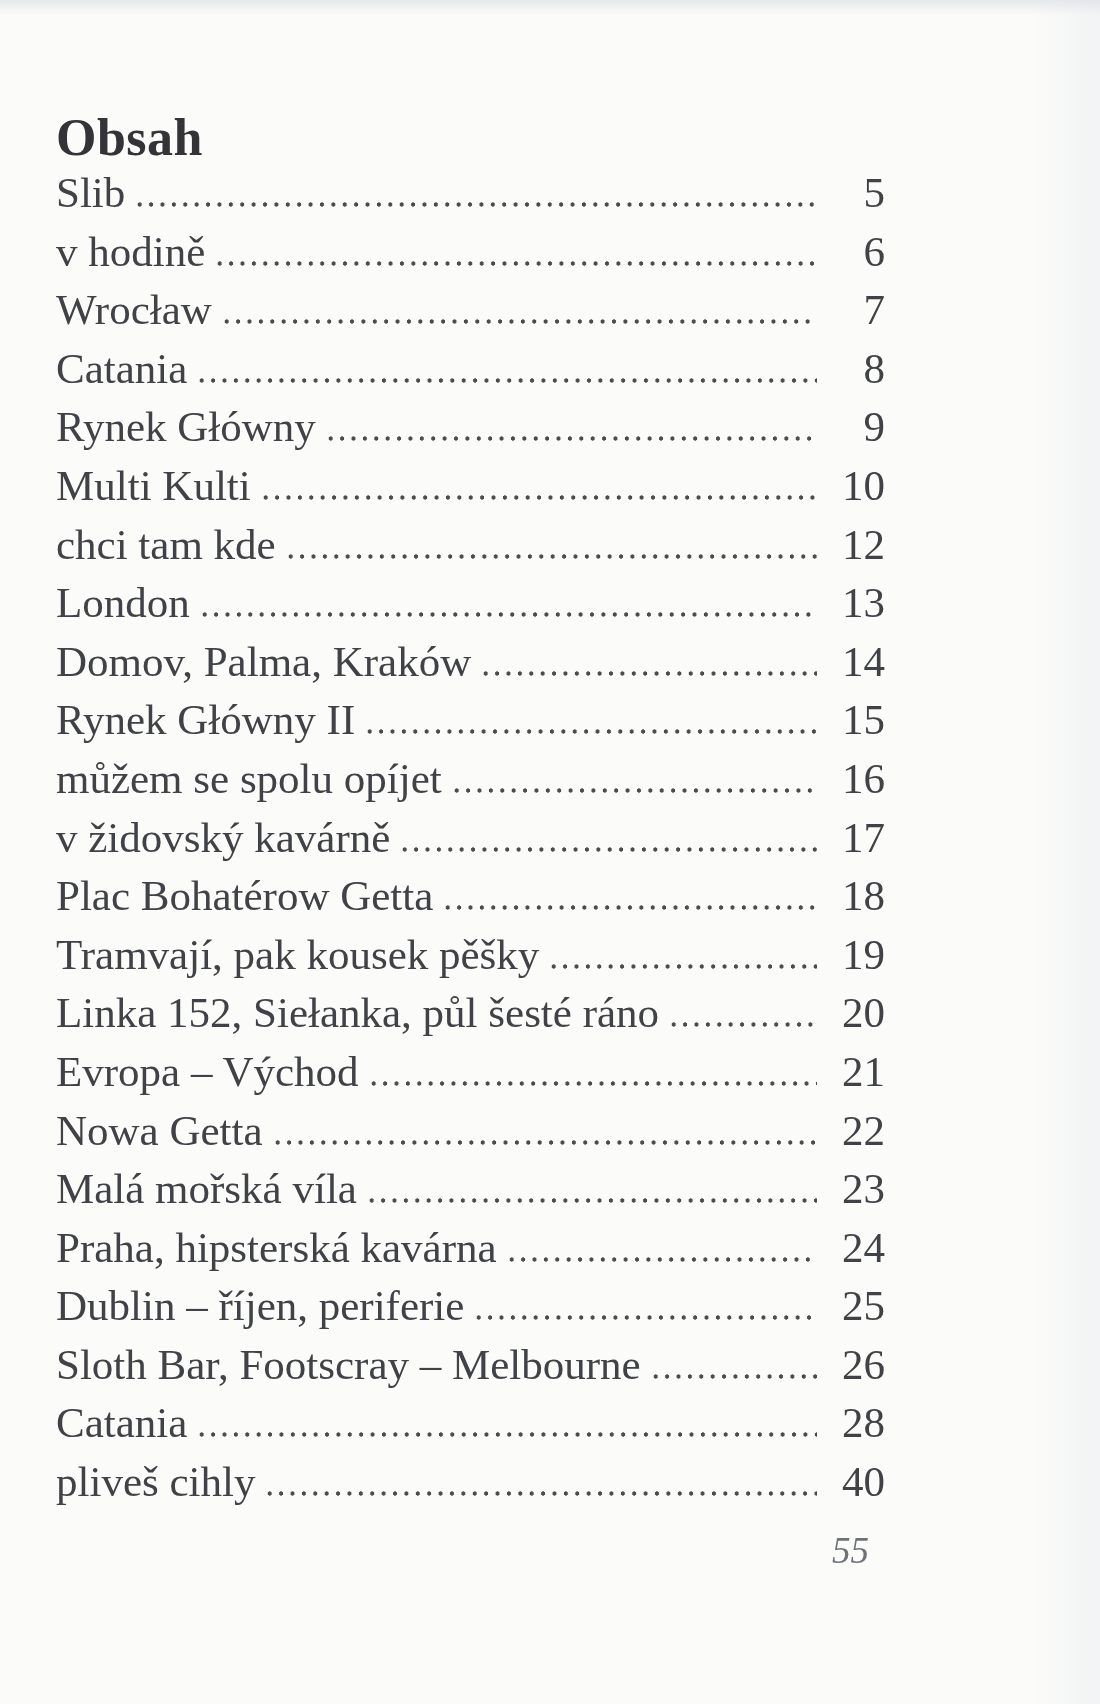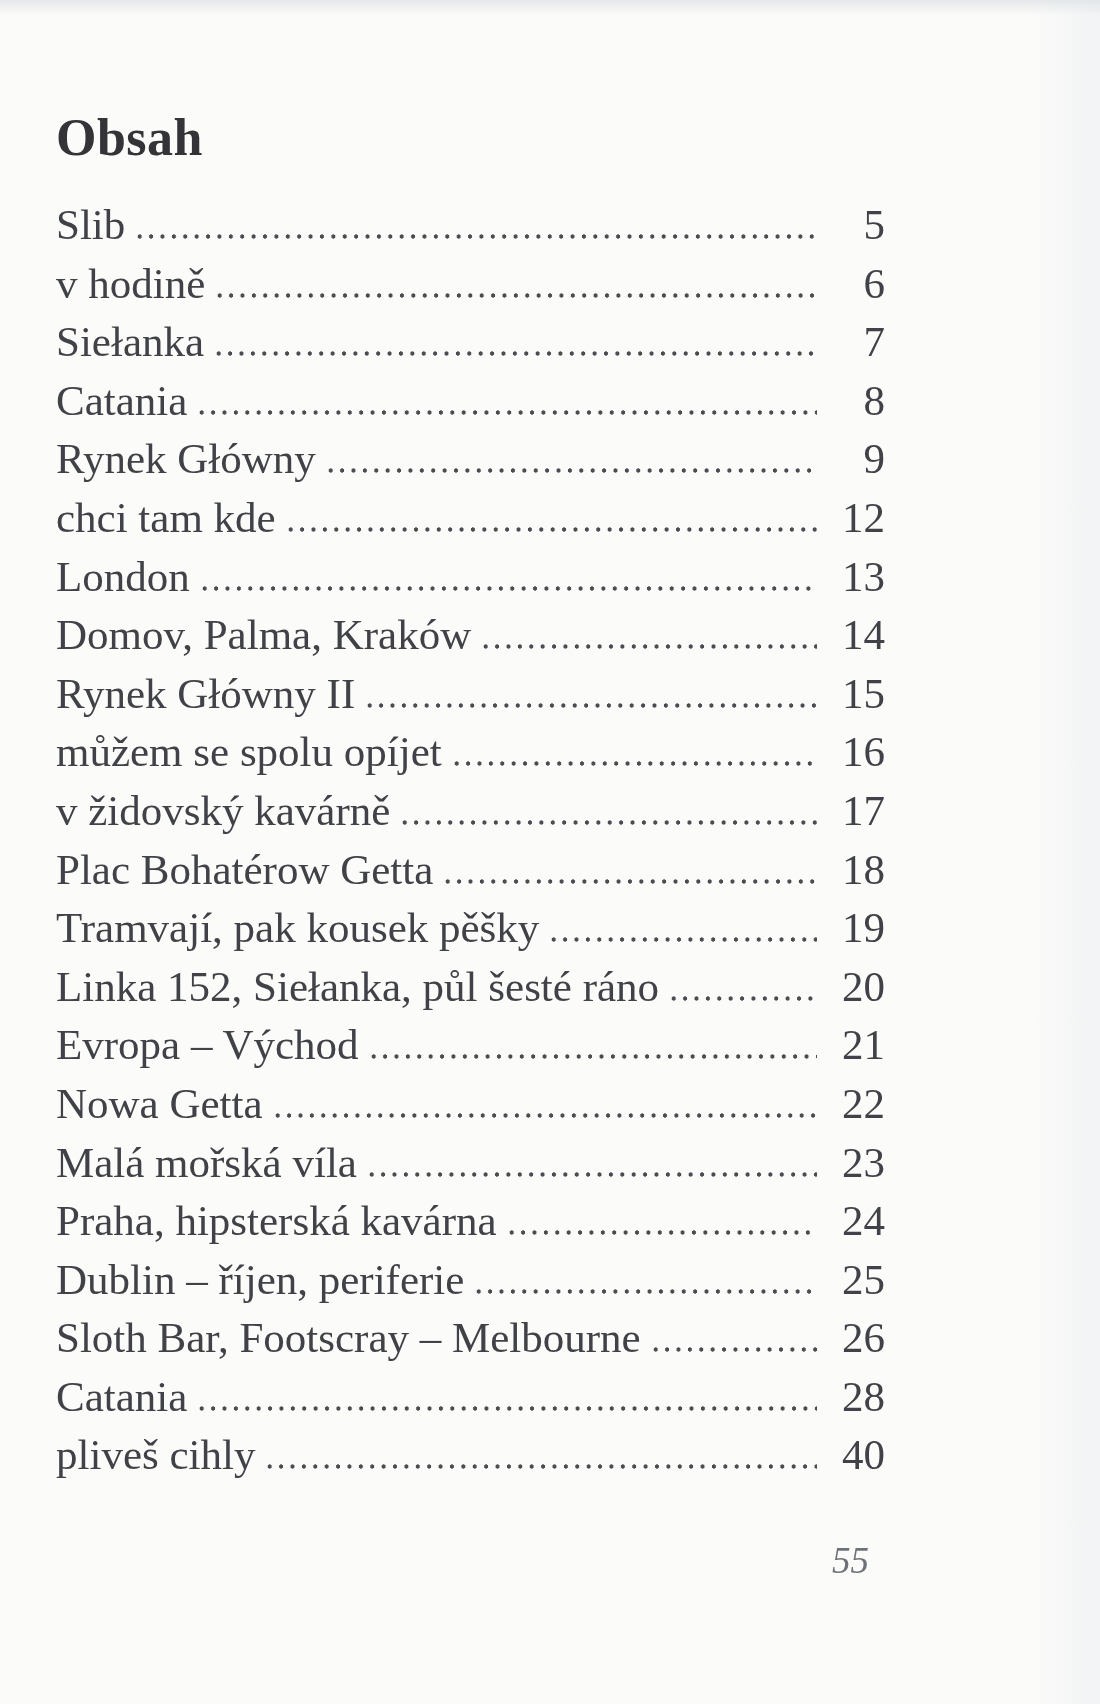--- a/index.html
+++ b/index.html
@@ -30,21 +30,20 @@
     border-radius: 8px;
   }
   .title {
     font-size: 52px;
     line-height: 52px;
     font-weight: 700;
     color: var(--title);
     letter-spacing: 0.5px;
   }
   .toc {
-    margin-top: 32px;
     list-style: none;
   }
   .toc-row {
     display: flex;
     align-items: baseline;
     height: 58.6px;
     font-size: 43px;
     line-height: 58.6px;
     white-space: nowrap;
   }
@@ -57,21 +56,21 @@
     background-size: 11.4px 5px;
     background-repeat: repeat-x;
     background-position: left bottom;
   }
   .entry-page {
     flex: 0 0 auto;
     min-width: 58px;
     text-align: right;
   }
   .footer {
-    margin-top: 54px;
+    margin-top: 17px;
     padding-right: 16px;
     text-align: right;
     font-size: 37px;
     line-height: 44px;
     font-style: italic;
     color: var(--footer);
   }
 </style>
 </head>
 <body>
@@ -86,37 +85,42 @@
     <span class="entry-page">5</span>
   </li>
 
   <li class="toc-row">
     <span class="entry-label">v hodině</span>
     <span class="leader"></span>
     <span class="entry-page">6</span>
   </li>
 
   <li class="toc-row">
-    <span class="entry-label">Siełanka</span>
+    <span class="entry-label">Wrocław</span>
     <span class="leader"></span>
     <span class="entry-page">7</span>
   </li>
 
   <li class="toc-row">
     <span class="entry-label">Catania</span>
     <span class="leader"></span>
     <span class="entry-page">8</span>
   </li>
 
   <li class="toc-row">
     <span class="entry-label">Rynek Główny</span>
     <span class="leader"></span>
     <span class="entry-page">9</span>
   </li>
 
+  <li class="toc-row">
+    <span class="entry-label">Multi Kulti</span>
+    <span class="leader"></span>
+    <span class="entry-page">10</span>
+  </li>
 
   <li class="toc-row">
     <span class="entry-label">chci tam kde</span>
     <span class="leader"></span>
     <span class="entry-page">12</span>
   </li>
 
   <li class="toc-row">
     <span class="entry-label">London</span>
     <span class="leader"></span>

